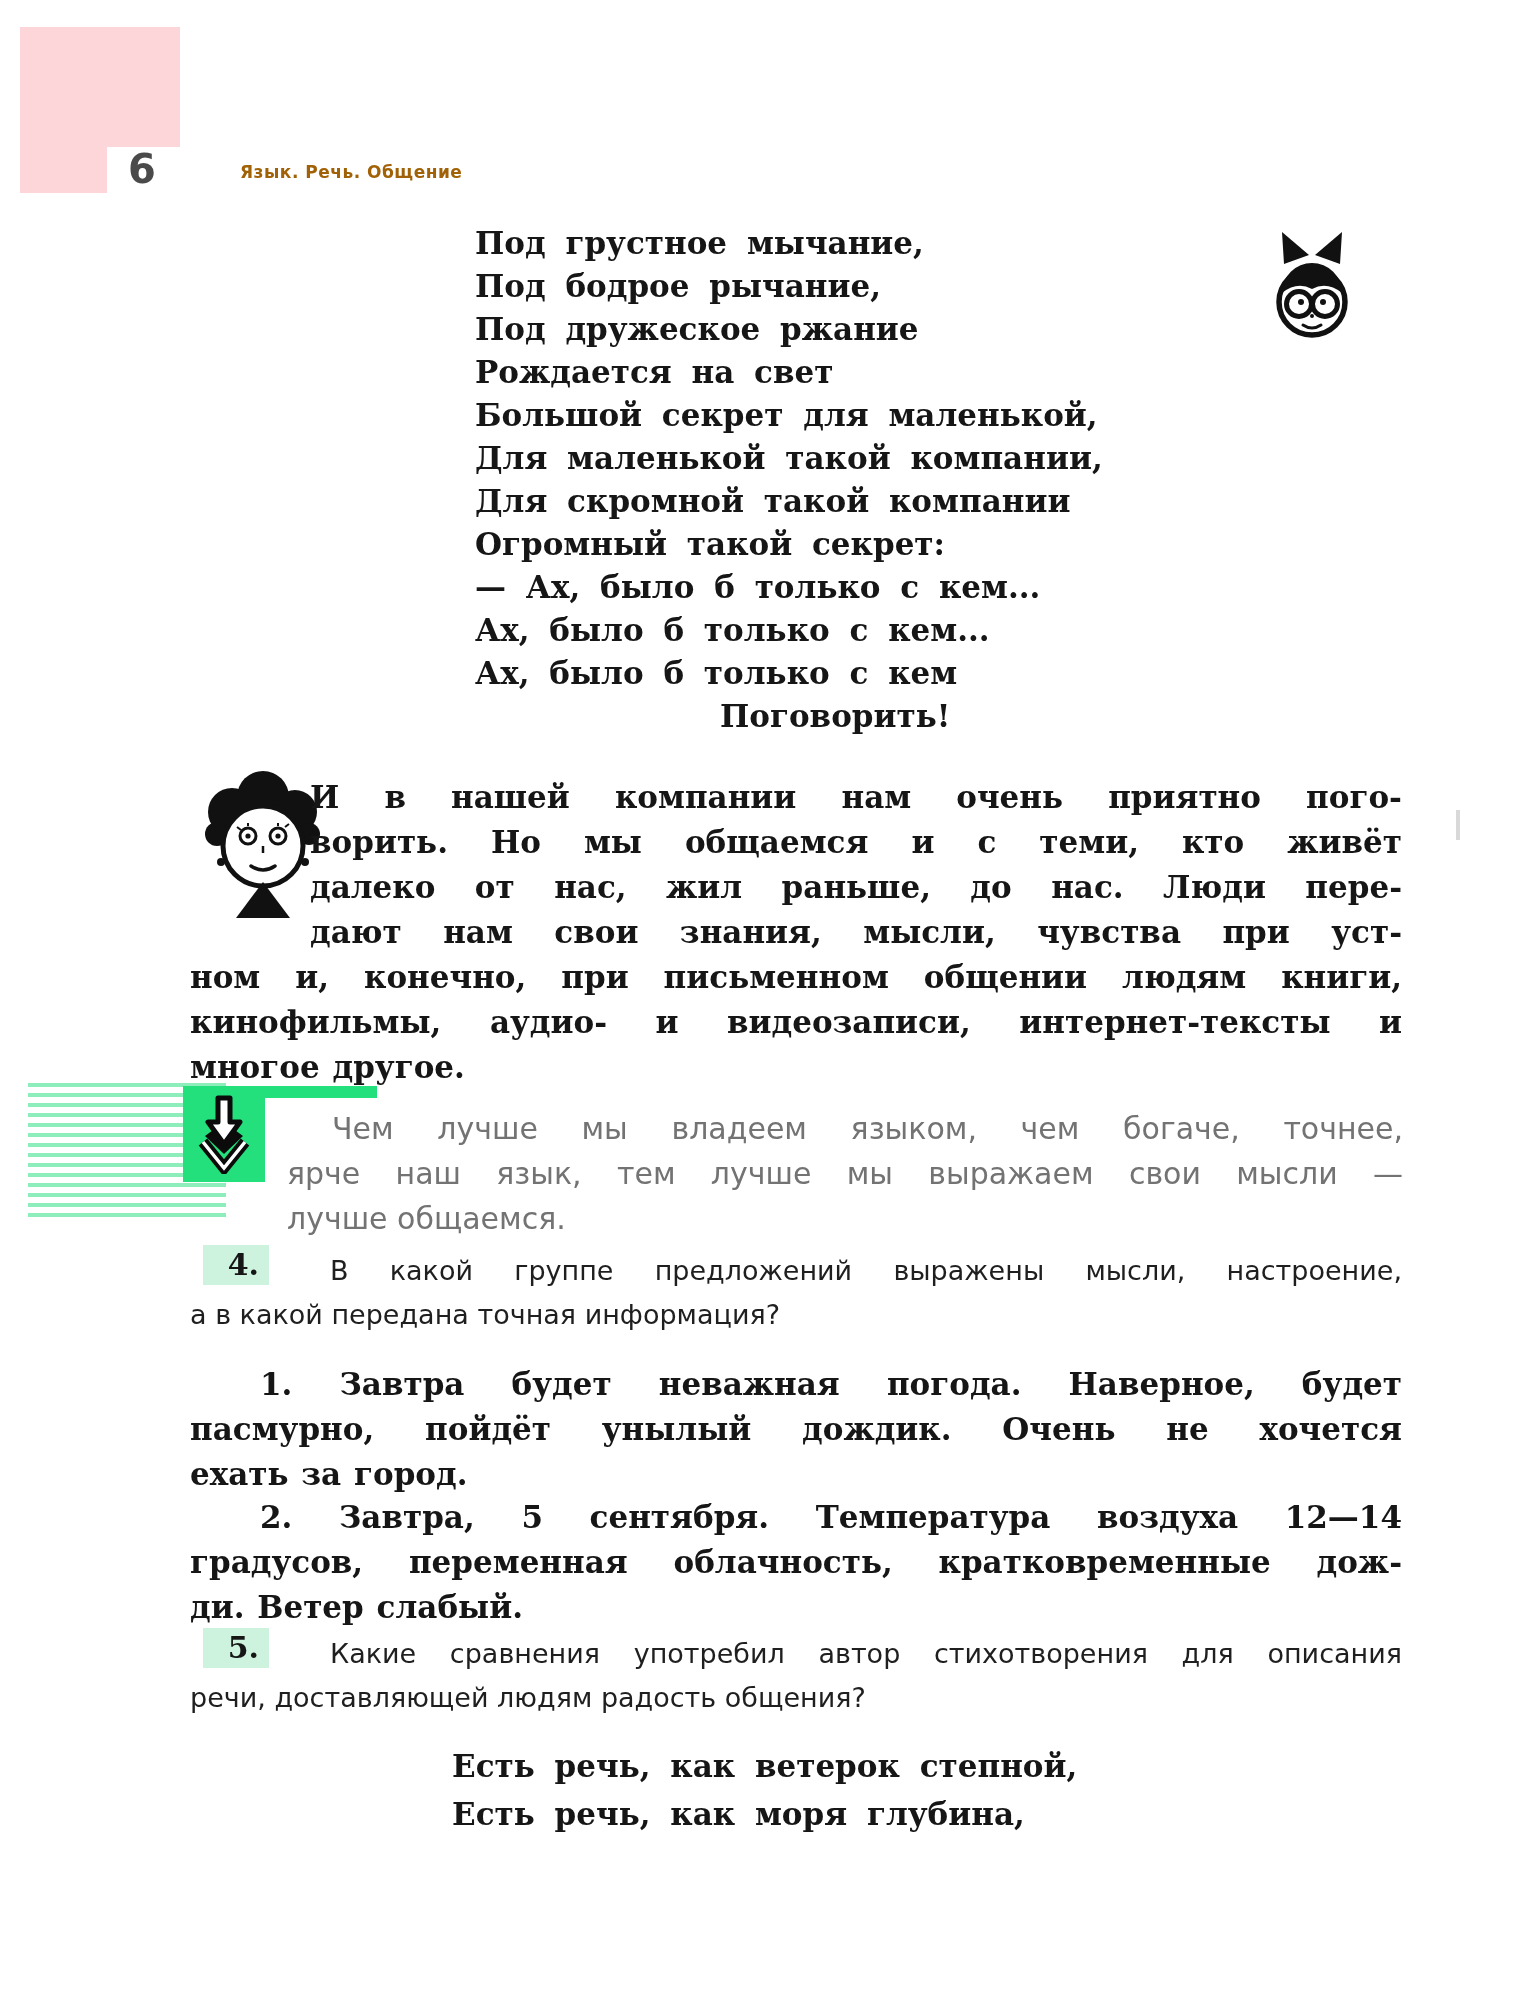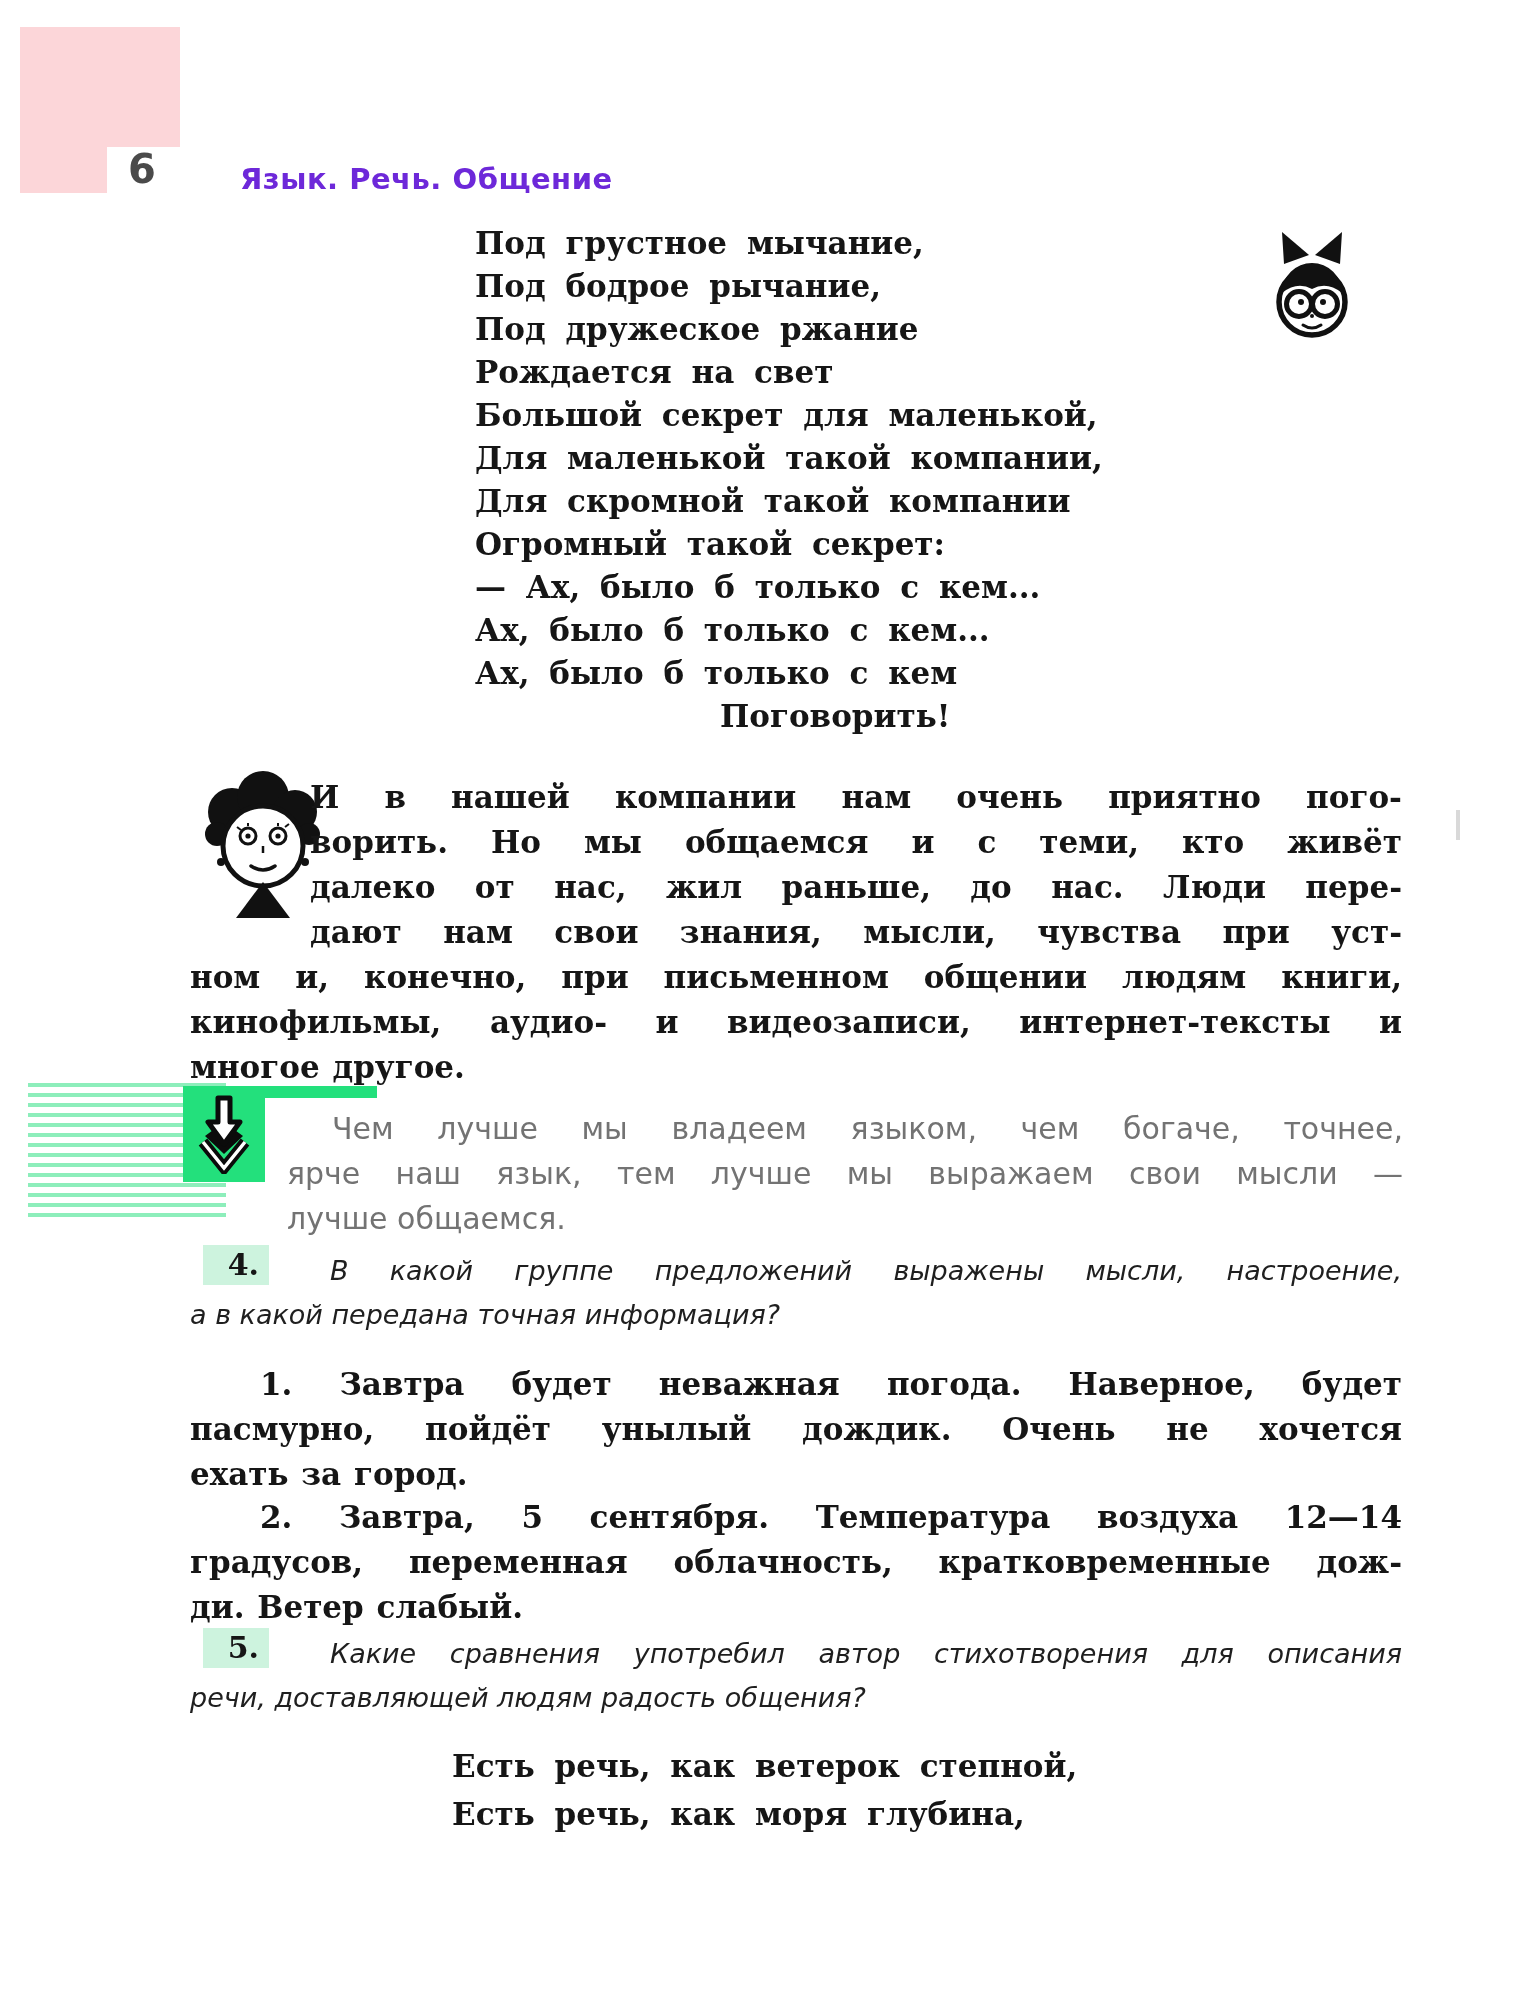--- a/index.html
+++ b/index.html
@@ -3,41 +3,41 @@
 <meta charset="utf-8">
 <style>
   html,body{margin:0;padding:0;background:#ffffff;}
   #page{position:relative;width:1513px;height:2000px;background:#ffffff;overflow:hidden;
         font-family:"DejaVu Serif", serif;color:#161616;}
   .abs{position:absolute;}
   
   .pink{background:#fcd6d9;}
   
   .pagenum{font-family:"DejaVu Sans", sans-serif;font-weight:bold;font-size:40px;color:#4a4a4a;}
-  .header{font-family:"DejaVu Sans", sans-serif;font-weight:bold;font-size:29px;color:#6d28d9;letter-spacing:.5px;text-align:right;}
+  .header{font-family:"DejaVu Sans", sans-serif;font-weight:bold;font-size:17px;color:#a16207;letter-spacing:.5px;text-align:right;}
   
   .poem-line{font-weight:bold;font-size:31px;line-height:43px;word-spacing:9px;white-space:nowrap;}
   .poem2-line{font-weight:bold;font-size:31px;line-height:48px;word-spacing:9px;white-space:nowrap;}
   .body-line{font-weight:bold;font-size:31px;line-height:45px;height:45px;
              text-align:justify;text-align-last:justify;word-spacing:2px;}
   .body-line.lastln{text-align-last:left;}
   .ind{margin-left:120px;}
   
   .stripes{background:repeating-linear-gradient(to bottom,#8deebb 0 4px,rgba(0,0,0,0) 4px 10px);}
   .gsquare{background:#23e07c;}
   .gbar{background:#23e07c;}
   .rule-line{font-family:"DejaVu Sans", sans-serif;font-size:30px;line-height:45px;height:45px;color:#737373;
              text-align:justify;text-align-last:justify;}
   .rule-line.lastln{text-align-last:left;}
   
   .ex{position:absolute;left:190px;width:1212px;}
   .exnum{position:absolute;left:13px;top:-4px;width:66px;height:40px;background:#cdf3de;
          font-weight:bold;font-size:30px;line-height:40px;text-align:right;padding-right:10px;box-sizing:border-box;}
   .task-line{font-family:"DejaVu Sans", sans-serif;font-size:27px;line-height:44px;height:44px;color:#1f1f1f;
-             text-align:justify;text-align-last:justify;font-style:italic;}
+             text-align:justify;text-align-last:justify;}
   .task-line.cont{text-align-last:left;}
   .task-first{padding-left:140px;}
   .item-first{padding-left:70px;}
   .tick{background:#d9d9d9;}
   svg{display:block;}
 </style>
 </head>
 <body>
 
 <div id="page">

